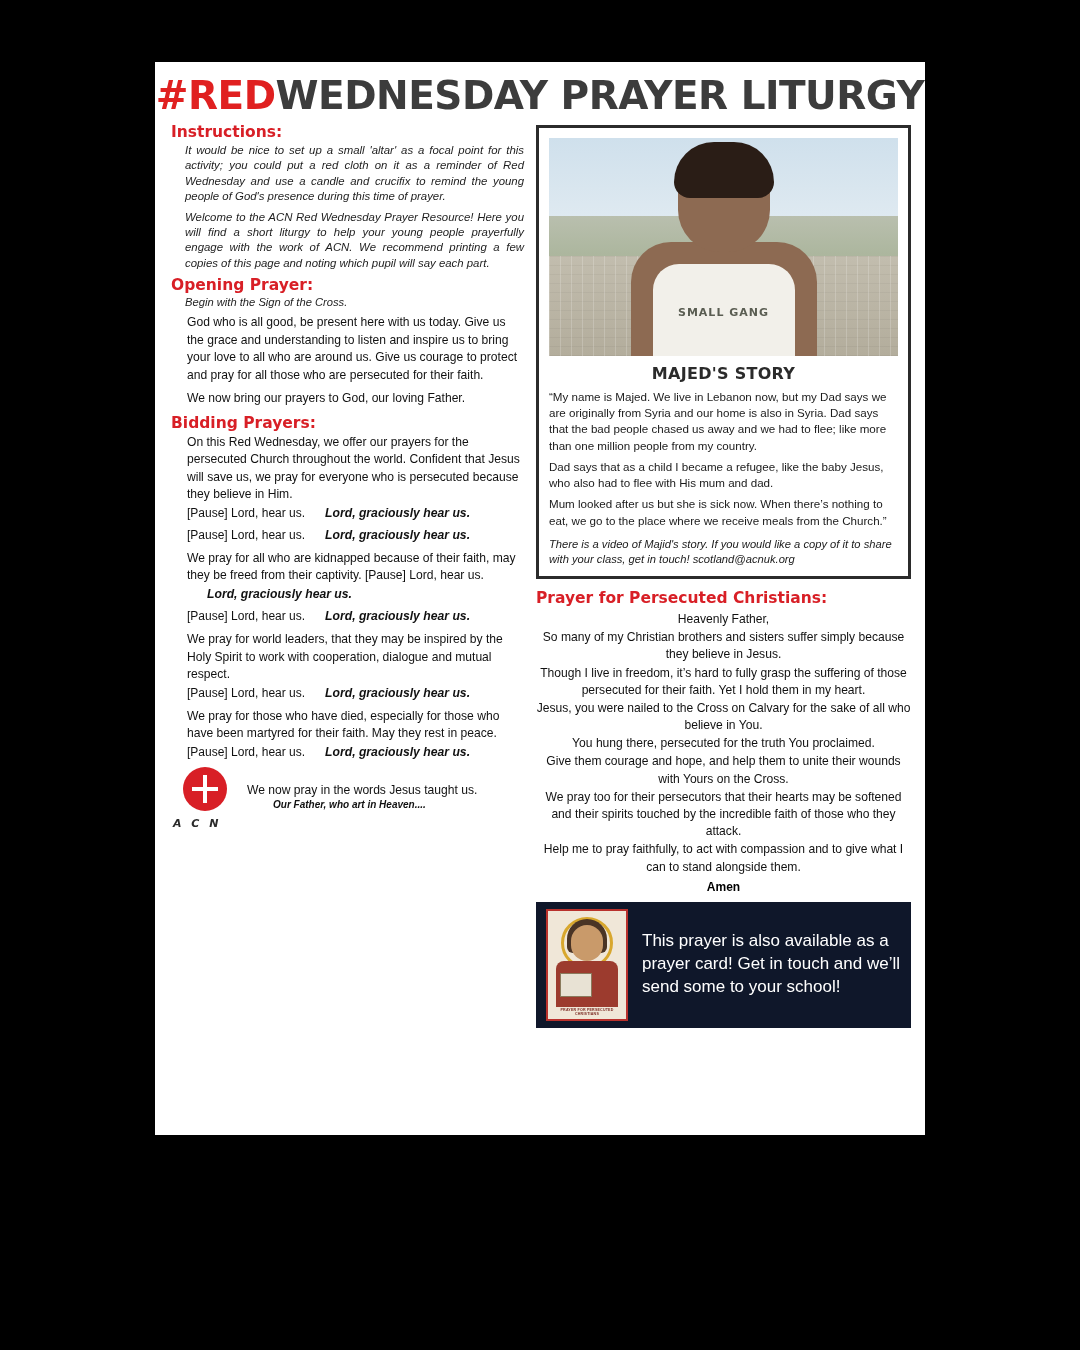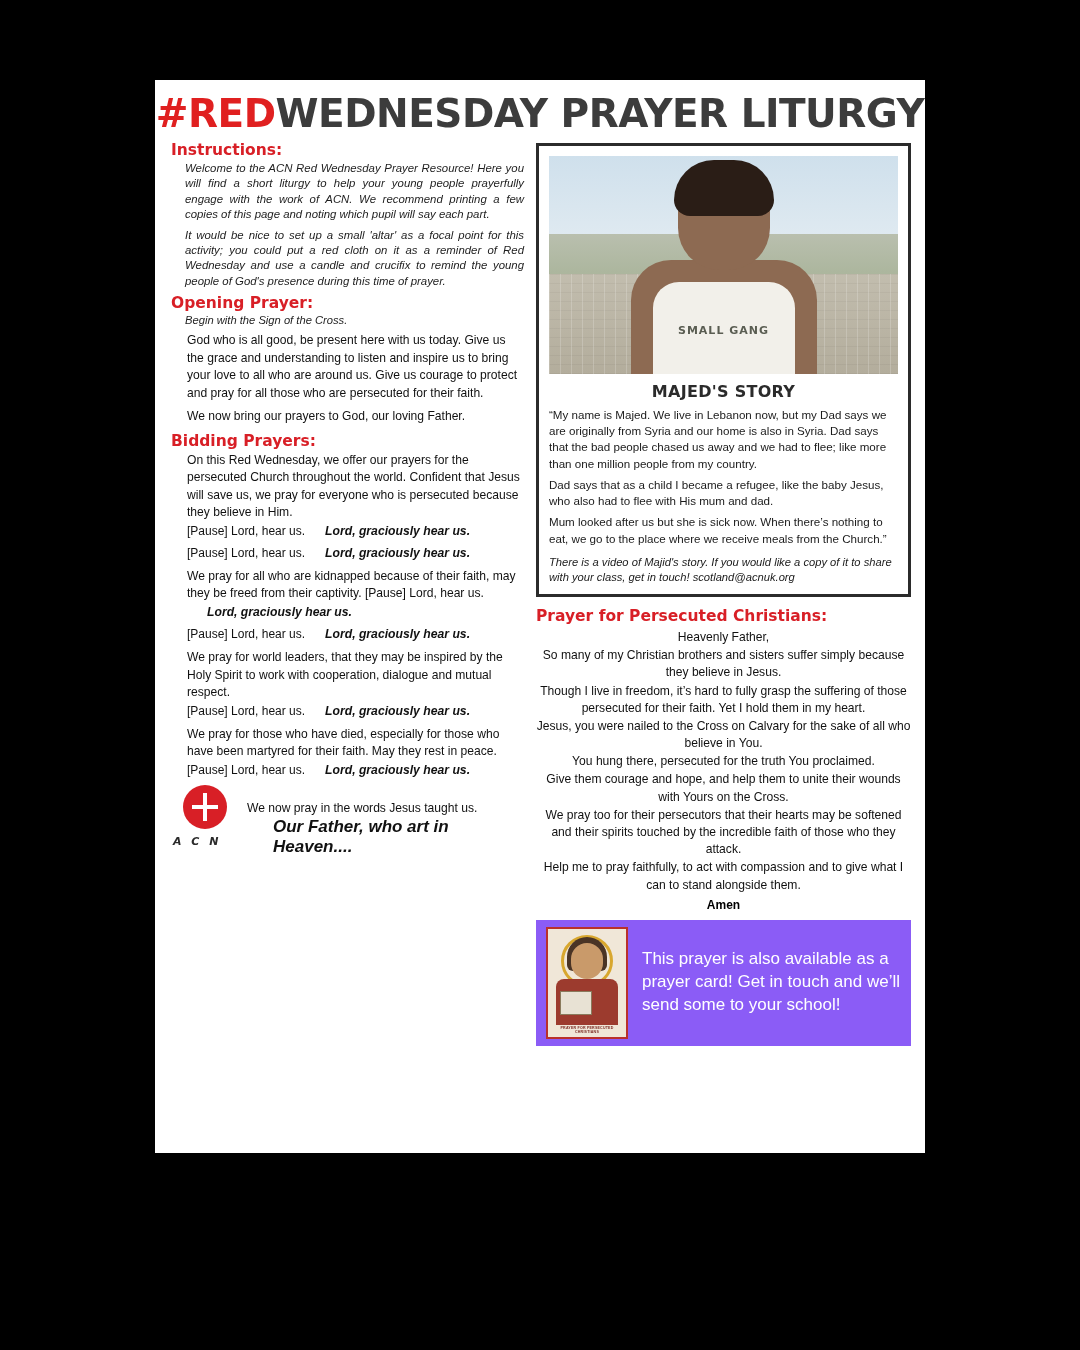--- a/index.html
+++ b/index.html
@@ -7,21 +7,21 @@
     padding: 0;
     background: #000;
     width: 1080px;
     height: 1350px;
     overflow: hidden;
     font-family: "Liberation Sans", sans-serif;
   }
   .page {
     position: absolute;
     left: 155px;
-    top: 80px;
+    top: 62px;
     width: 770px;
     height: 1073px;
     background: #ffffff;
     box-sizing: border-box;
   }
   .title-bar {
     padding: 14px 0 6px 0;
     text-align: center;
   }
   .title {
@@ -194,21 +194,21 @@
   .prayer-body div { margin-bottom:1px; }
   .amen {
     text-align:center;
     font-weight:bold;
     font-size:12px;
     margin-top:4px;
   }
 
   .promo {
     margin-top:8px;
-    background:#8b5cf6;
+    background:#0f172a;
     display:flex;
     align-items:center;
     padding:10px 10px;
     box-sizing:border-box;
     height:126px;
   }
   .promo-card {
     width:78px; height:108px;
     background:#f0e7d8;
     border:2px solid #b9312c;
@@ -291,21 +291,21 @@
     margin-left:10px;
     padding-top:16px;
   }
   .closing .line1 {
     font-size:12.1px;
     color:#111;
   }
   .closing .line2 {
     font-weight:bold;
     font-style:italic;
-    font-size:17px;
+    font-size:10px;
     color:#111;
     margin-top:2px;
     margin-left:26px;
   }
 </style>
 </head>
 <body>
 
 <div class="page">
 
@@ -313,22 +313,22 @@
     <div class="title">
       <span class="hash-red">#RED</span><span class="rest">WEDNESDAY PRAYER LITURGY</span>
     </div>
   </div>
 
   <div class="body-cols">
 
     <div class="col-left">
 
       <h2 class="section">Instructions:</h2>
+      <p class="instr">It would be nice to set up a small 'altar' as a focal point for this activity; you could put a red cloth on it as a reminder of Red Wednesday and use a candle and crucifix to remind the young people of God's presence during this time of prayer.</p>
       <p class="instr">Welcome to the ACN Red Wednesday Prayer Resource! Here you will find a short liturgy to help your young people prayerfully engage with the work of ACN. We recommend printing a few copies of this page and noting which pupil will say each part.</p>
-      <p class="instr">It would be nice to set up a small 'altar' as a focal point for this activity; you could put a red cloth on it as a reminder of Red Wednesday and use a candle and crucifix to remind the young people of God's presence during this time of prayer.</p>
 
       <h2 class="section">Opening Prayer:</h2>
       <p class="subtle-italic">Begin with the Sign of the Cross.</p>
       <p class="para">God who is all good, be present here with us today. Give us the grace and understanding to listen and inspire us to bring your love to all who are around us. Give us courage to protect and pray for all those who are persecuted for their faith.</p>
       <p class="para">We now bring our prayers to God, our loving Father.</p>
 
       <h2 class="section">Bidding Prayers:</h2>
 
       <p class="bidding-p">On this Red Wednesday, we offer our prayers for the persecuted Church throughout the world. Confident that Jesus will save us, we pray for everyone who is persecuted because they believe in Him.</p>
       <div class="pause-row">

